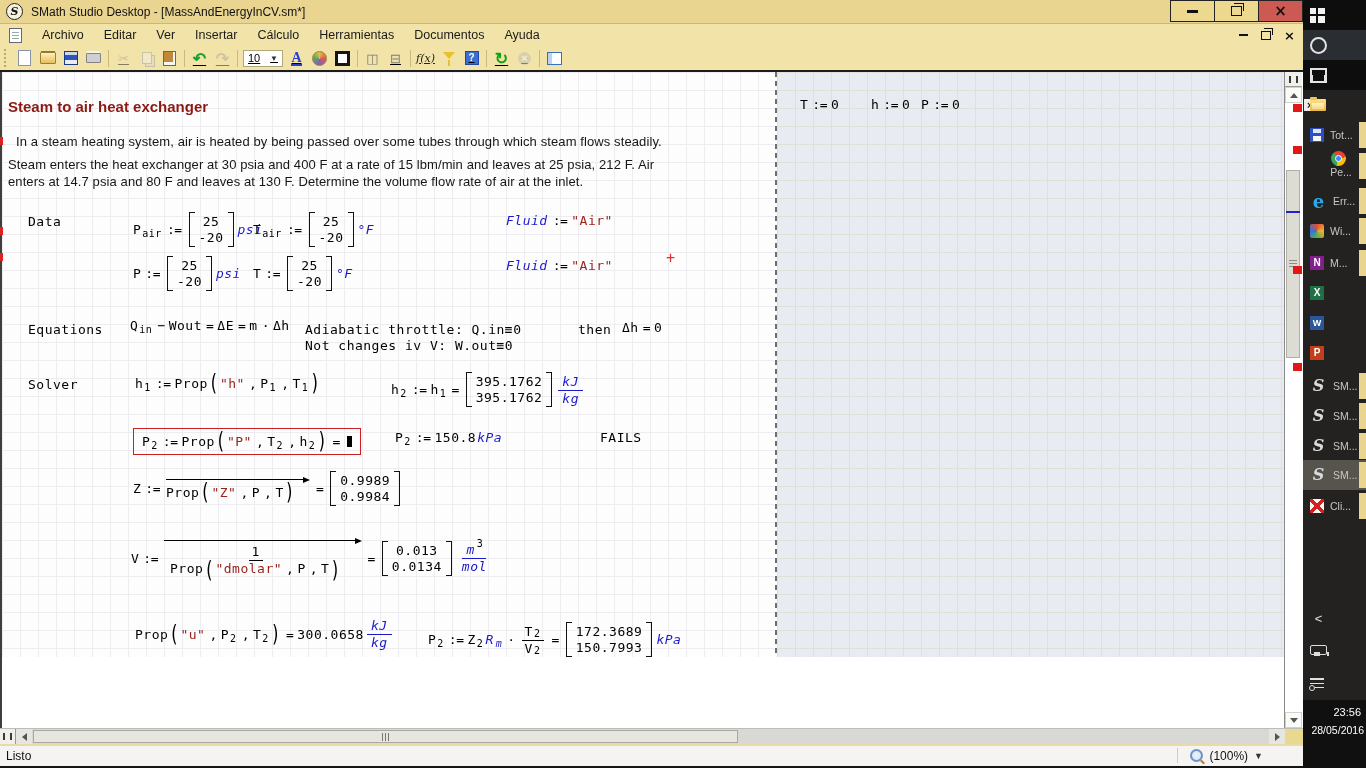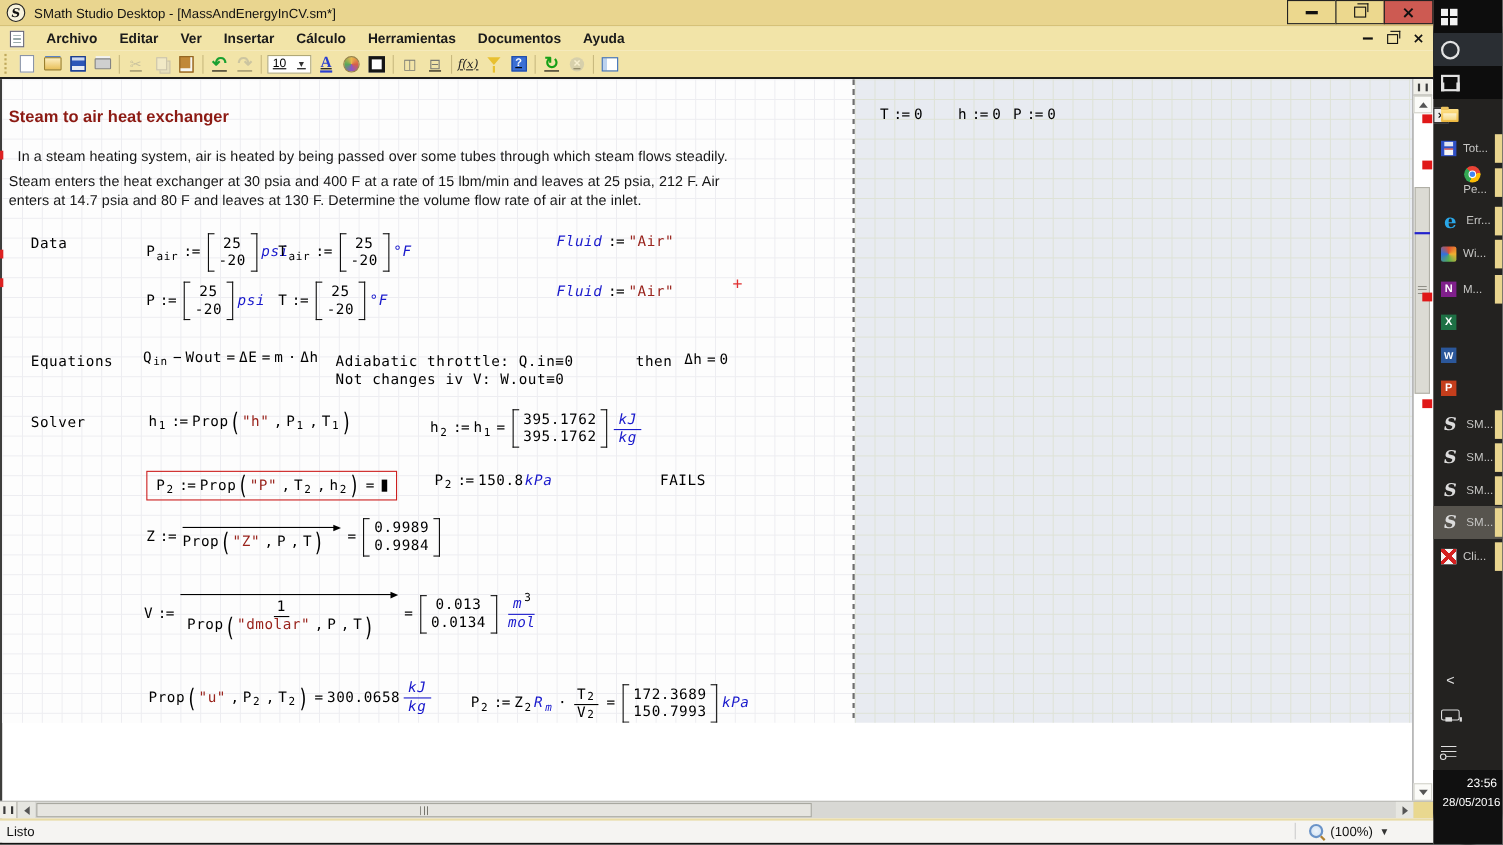--- a/index.html
+++ b/index.html
@@ -10,21 +10,21 @@
   #title-text{font-size:12px;color:#111;}
   #caption-btns{position:absolute;right:0;top:0;display:flex;height:23px;}
   .cap{width:45px;height:22px;border:1px solid #222;display:flex;align-items:center;justify-content:center;background:var(--buttonface);margin-left:-1px;box-sizing:border-box;}
   .cap.close{background:var(--close);}
   .glyph-min{width:11px;height:3px;background:#111;}
   .glyph-restore{width:9px;height:8px;border:1.5px solid #111;position:relative;background:transparent;}
   .glyph-restore::before{content:"";position:absolute;left:2px;top:-4px;width:9px;height:7px;border:1.5px solid #111;border-bottom:none;border-left:none;}
   .glyph-close{font:bold 15px/15px "DejaVu Sans",sans-serif;color:#111;}
   #menubar{position:absolute;left:0;top:24px;width:1303px;height:22px;background:var(--menubar);display:flex;align-items:center;font-size:12.5px;color:#1a1a1a;}
   .mdi-doc{width:11px;height:13px;background:#fff;border:1px solid #667;margin:0 10px 0 9px;flex:none;background-image:repeating-linear-gradient(#9aa 0 1px,transparent 1px 3px);background-size:7px 9px;background-position:2px 3px;background-repeat:no-repeat;}
-  .menu-item{padding:0 10px;cursor:default;font-weight:bold;}
+  .menu-item{padding:0 10px;cursor:default;}
   #mdi-ctrls{position:absolute;right:8px;top:0;height:22px;display:flex;align-items:center;gap:13px;}
   .mdi-min{width:9px;height:2px;background:#111;}
   .mdi-restore{width:8px;height:7px;border:1.5px solid #111;position:relative;}
   .mdi-restore::before{content:"";position:absolute;left:2px;top:-4px;width:8px;height:6px;border:1.5px solid #111;border-bottom:none;border-left:none;}
   .mdi-close{font:bold 13px/13px "DejaVu Sans",sans-serif;color:#111;}
   
   #toolbar{position:absolute;left:0;top:46px;width:1303px;height:24px;background:var(--menubar);display:flex;align-items:center;padding-left:4px;box-sizing:border-box;}
   #toolbar::before{content:"";width:2px;height:18px;border-left:2px dotted #bfa95c;margin-right:5px;}
   .tbi{width:23px;height:21px;display:flex;align-items:center;justify-content:center;position:relative;flex:none;text-decoration:underline;}
   .tb-sep{width:1px;height:17px;background:#c9ba7f;margin:0 3px;flex:none;}
@@ -113,21 +113,21 @@
   .hs-corner{width:18px;background:#e9d88f;flex:none;}
   
   #statusbar{position:absolute;left:0;top:744px;width:1303px;height:22px;background:#f5f4f2;border-top:2px solid #e8dba6;box-sizing:border-box;font-size:12px;color:#111;}
   #status-text{position:absolute;left:6px;top:3px;}
   #zoom-ctl{position:absolute;right:40px;top:2px;display:flex;align-items:center;gap:6px;}
   .zc-sep{width:1px;height:15px;background:#ccc;margin-right:6px;}
   .mag{width:9px;height:9px;border:2px solid #6a93c8;border-radius:50%;position:relative;background:radial-gradient(#eef4fb,#cfe0f2);}
   .mag::after{content:"";position:absolute;right:-4px;bottom:-3px;width:5px;height:2px;background:#b08030;transform:rotate(45deg);}
   .zc-caret{font-size:9px;color:#333;}
   
-  #taskbar{position:absolute;left:1303px;top:0;width:63px;height:768px;background:#232220;border-radius:29px;}
+  #taskbar{position:absolute;left:1303px;top:0;width:63px;height:768px;background:#232220;}
   .tk-top{position:absolute;left:0;right:0;top:0;height:90px;background:#0d0d0d;}
   .tk-sec2{position:absolute;left:0;right:0;top:30px;height:30px;background:#2a2e33;}
   .tk-bottom{position:absolute;left:0;right:0;top:700px;bottom:0;background:#101010;}
   .tk-item{position:absolute;left:0;width:63px;height:30px;display:flex;align-items:center;padding-left:7px;box-sizing:border-box;}
   .tk-item.active{background:#57544e;}
   .tki{width:17px;height:17px;display:inline-flex;align-items:center;justify-content:center;flex:none;position:relative;}
   .tk-label{color:#c6c6c4;font-size:10.5px;margin-left:6px;white-space:nowrap;}
   .tk-flash{position:absolute;right:0;top:2px;bottom:2px;width:7px;background:var(--flash);}
   .ik-start{width:15px;height:15px;background:linear-gradient(transparent 0 6.5px,#0d0d0d 6.5px 8.5px,transparent 8.5px),linear-gradient(90deg,#f2f2f2 0 6.5px,#0d0d0d 6.5px 8.5px,#f2f2f2 8.5px);}
   .ik-search{width:13px;height:13px;border:2px solid #e2e2e2;border-radius:50%;}

